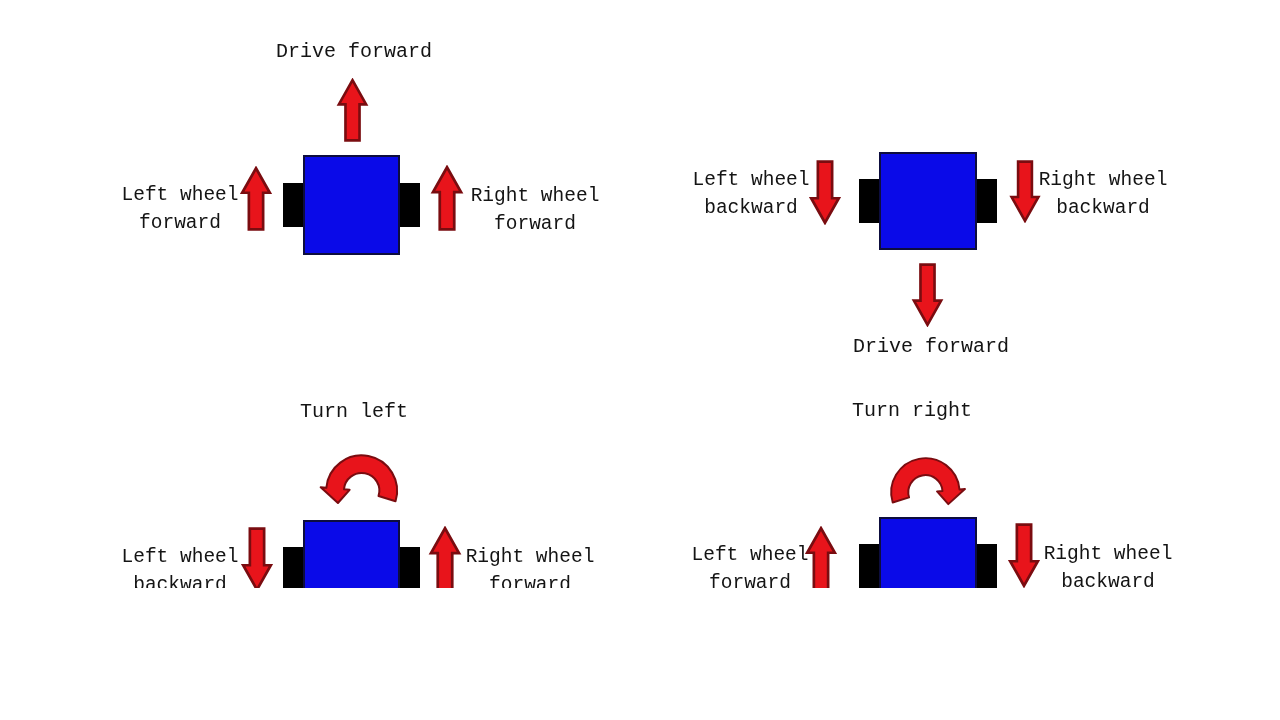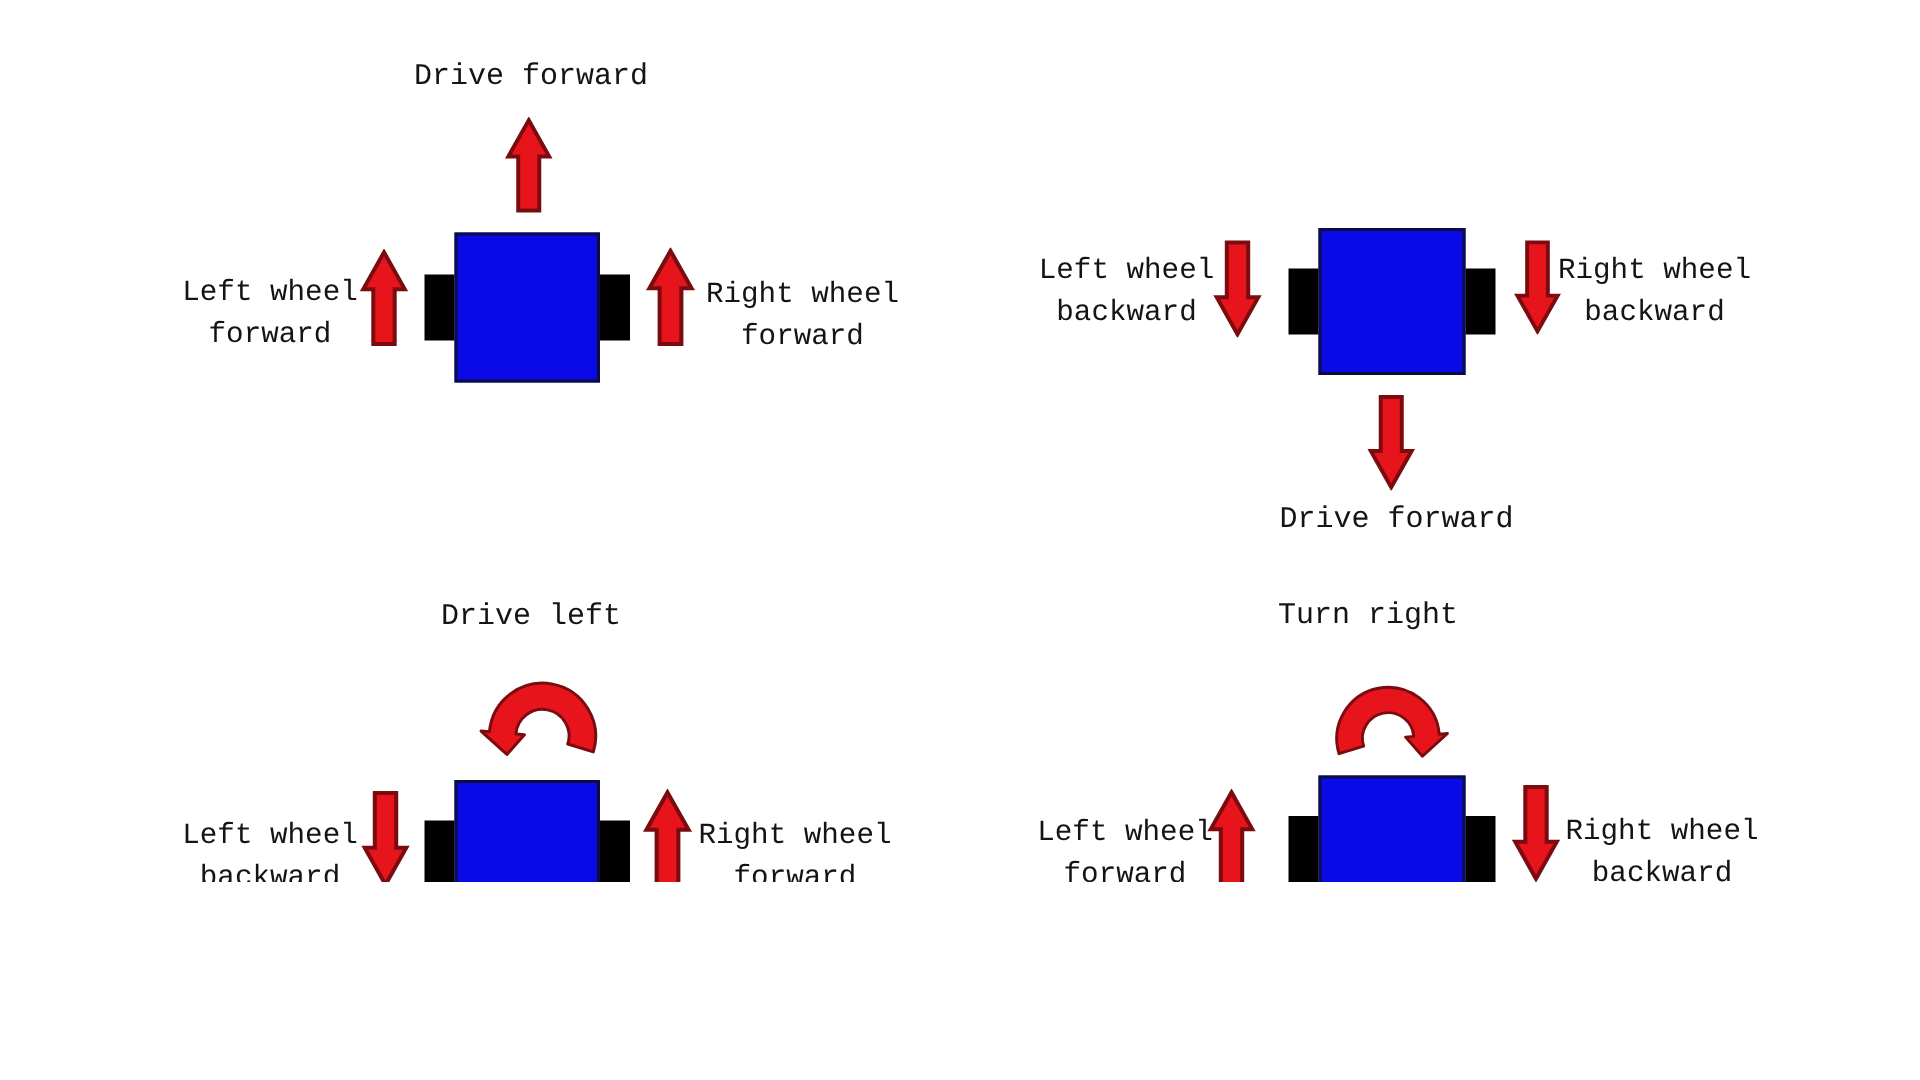--- a/index.html
+++ b/index.html
@@ -110,21 +110,21 @@
     </div>
 
     <svg class="abs block-arrow down" style="left:910px;top:262px;" width="35" height="65" viewBox="0 0 36 74">
       <polygon points="18,2.5 33.5,30 26,30 26,71 10,71 10,30 2.5,30"></polygon>
     </svg>
 
     <div class="abs title" style="left:831px;top:335px;">Drive forward</div>
   </div>
 
   <div>
-    <div class="abs title" style="left:254px;top:400px;">Drive left</div>
+    <div class="abs title" style="left:254px;top:400px;">Turn left</div>
 
     <svg class="abs curve-arrow ccw" style="left:310px;top:449px;" width="100" height="58" viewBox="0 0 104 72">
       <path d="M 7.9 64.9 A 44 44 0 1 1 93.8 48.2 L 100.8 47.6 L 79.4 67.0 L 64.9 50.7 L 71.9 50.1 A 22 22 0 1 0 29.0 58.4 Z"></path>
     </svg>
 
     <div class="robot" style="left:283px;top:520px;width:137px;height:97px;">
       <div class="wheel left"></div>
       <div class="wheel right"></div>
       <div class="body"></div>
     </div>

